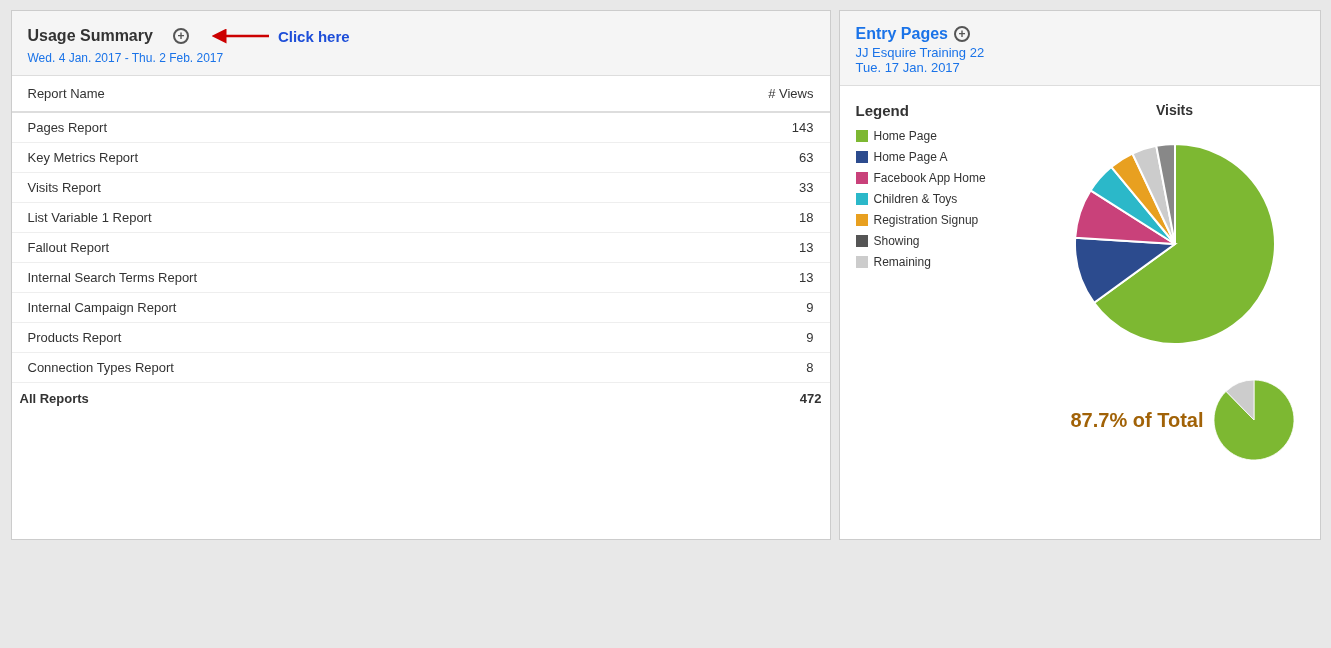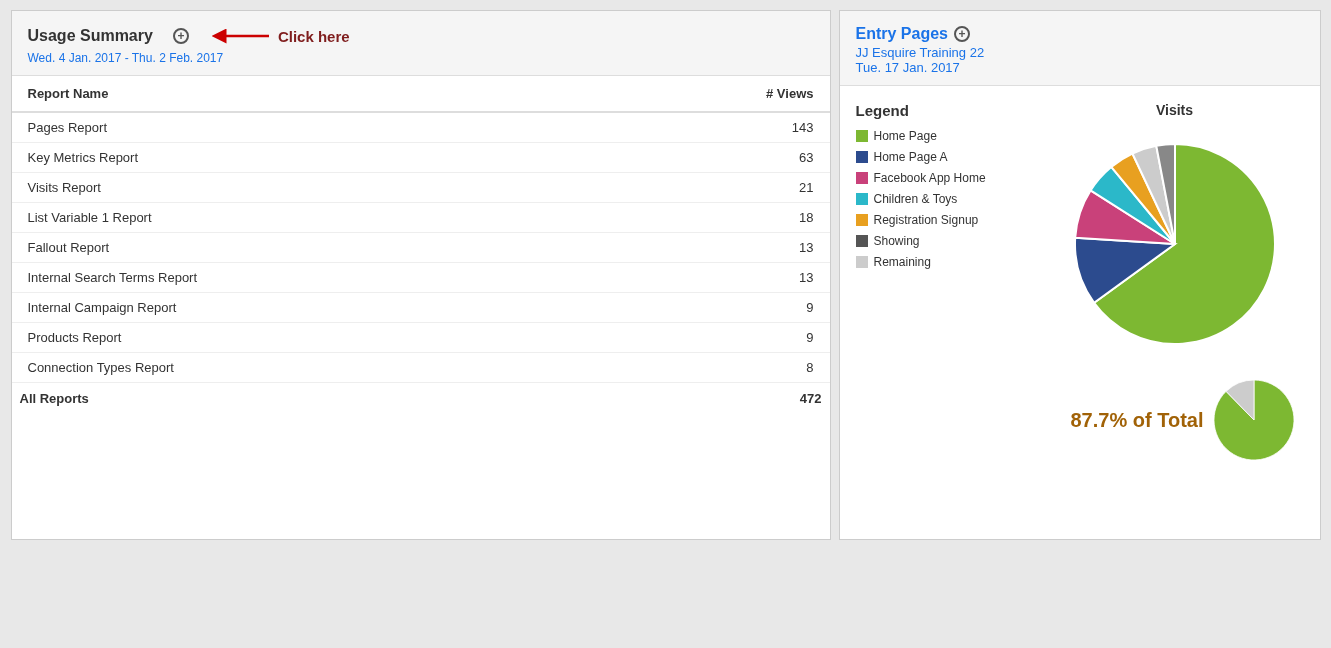--- a/index.html
+++ b/index.html
@@ -55,40 +55,40 @@
       font-weight: bold;
       cursor: pointer;
       flex-shrink: 0;
     }
     .click-here-arrow {
       display: flex;
       align-items: center;
       gap: 4px;
     }
     .click-here-text {
-      color: #7f1d1d;
+      color: #1d4ed8;
       font-size: 15px;
       font-weight: bold;
     }
     .date-range {
       color: #1a73e8;
       font-size: 12px;
     }
     .left-body {
       padding: 0;
       flex: 1;
     }
     table {
       width: 100%;
       border-collapse: collapse;
     }
     .table-header th {
       padding: 10px 16px;
       text-align: left;
-      font-weight: bold;
+      font-weight: normal;
       color: #333;
       border-bottom: 2px solid #ddd;
       font-size: 13px;
     }
     .table-header th.views-col {
       text-align: right;
     }
     .report-row td {
       padding: 7px 16px;
       border-bottom: 1px solid #eee;
@@ -237,21 +237,21 @@
         <tr class="report-row">
               <td>Pages Report</td>
               <td class="views-val">143</td>
             </tr>
             <tr class="report-row">
               <td>Key Metrics Report</td>
               <td class="views-val">63</td>
             </tr>
             <tr class="report-row">
               <td>Visits Report</td>
-              <td class="views-val">21</td>
+              <td class="views-val">33</td>
             </tr>
             <tr class="report-row">
               <td>List Variable 1 Report</td>
               <td class="views-val">18</td>
             </tr>
             <tr class="report-row">
               <td>Fallout Report</td>
               <td class="views-val">13</td>
             </tr>
             <tr class="report-row">

